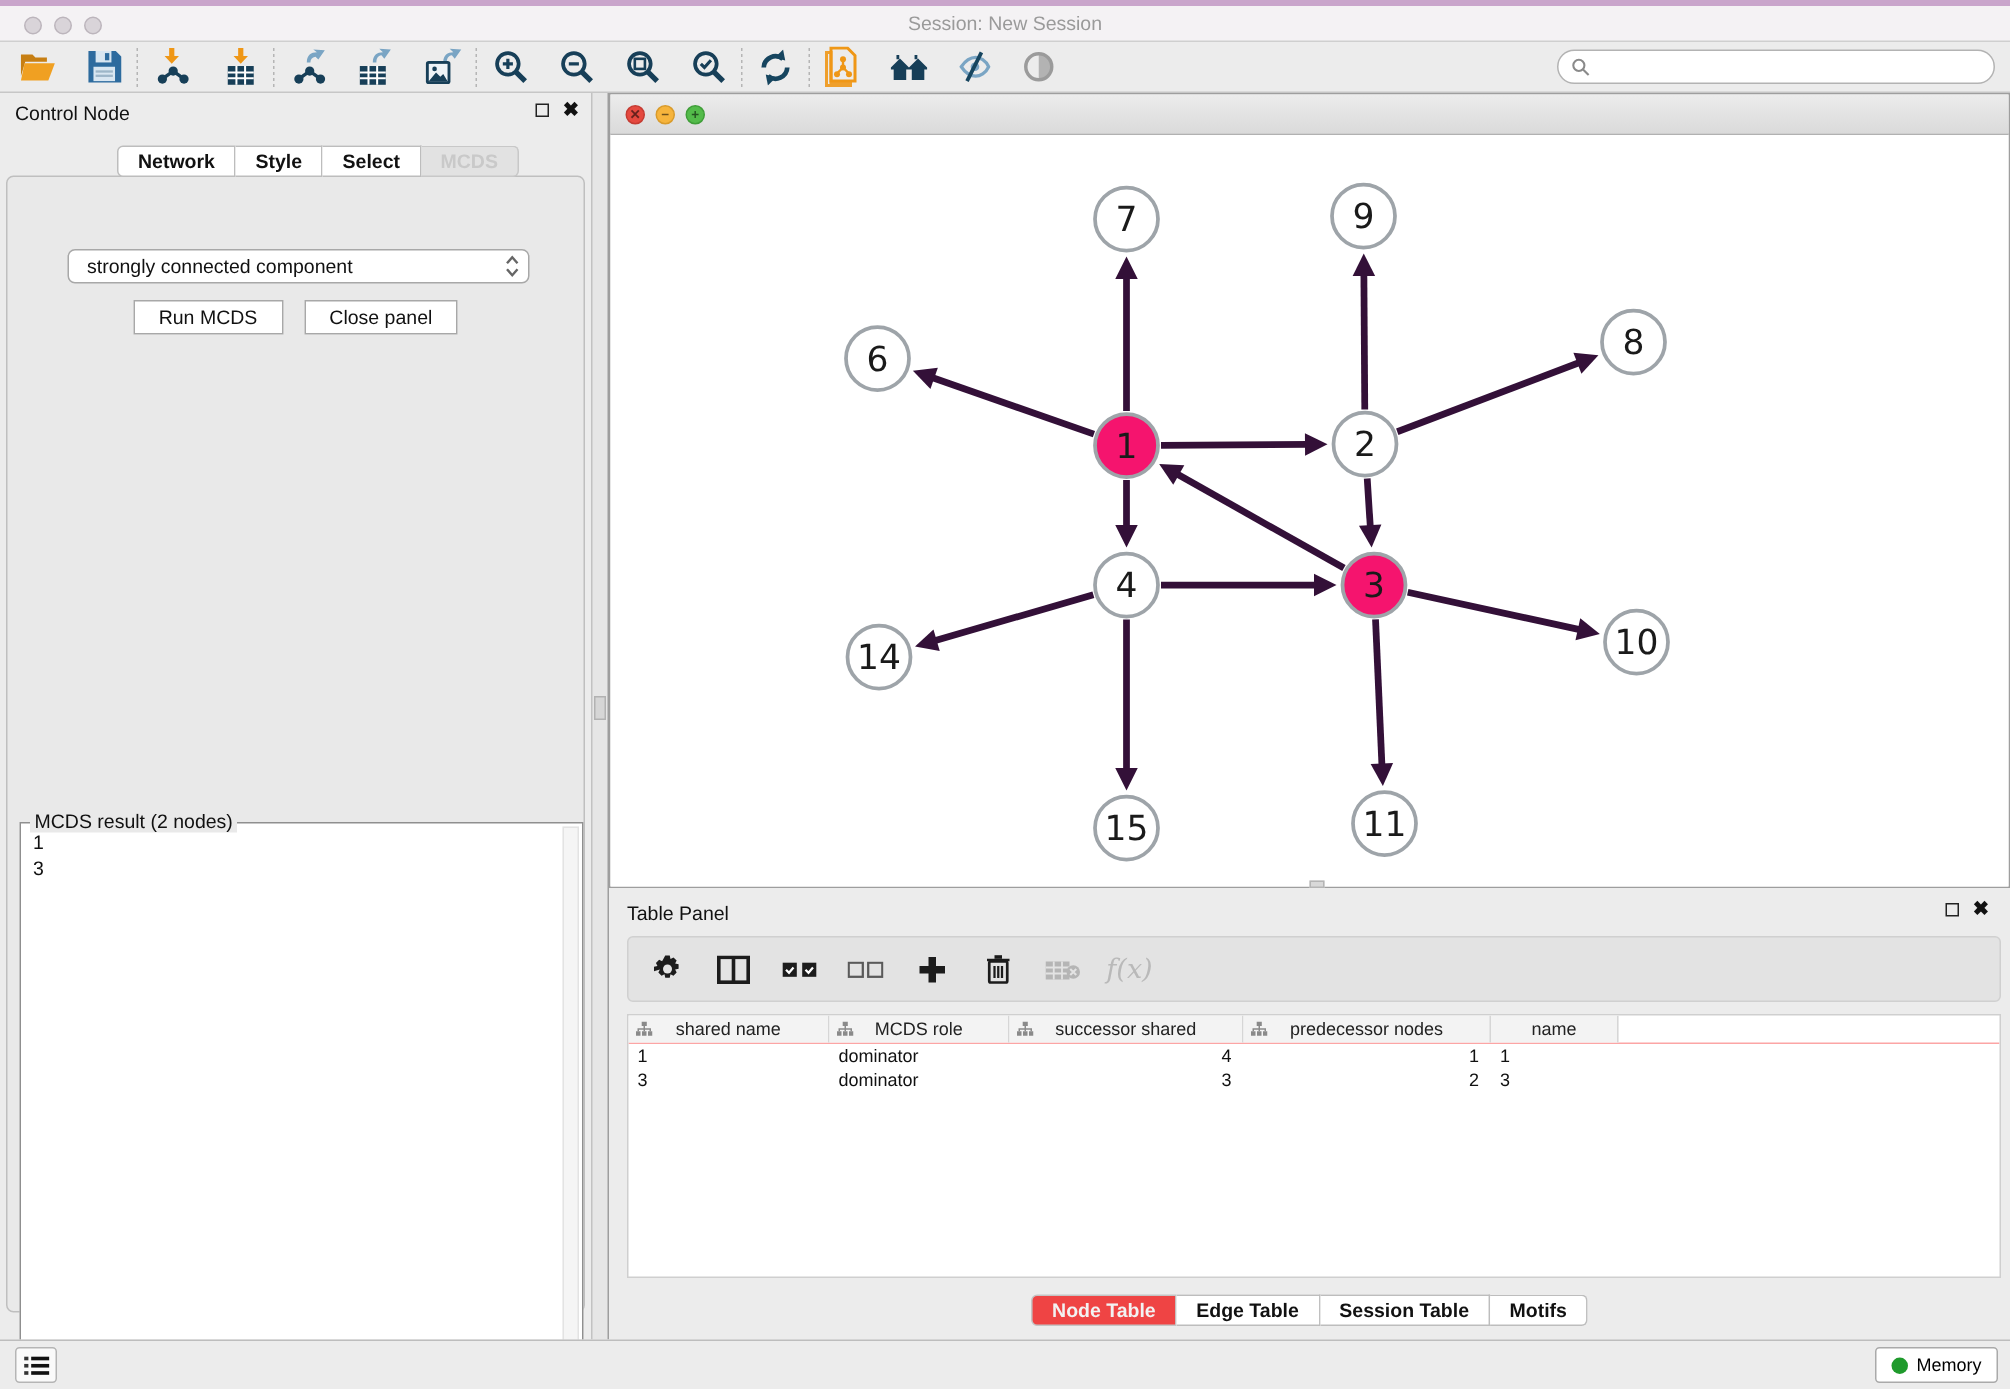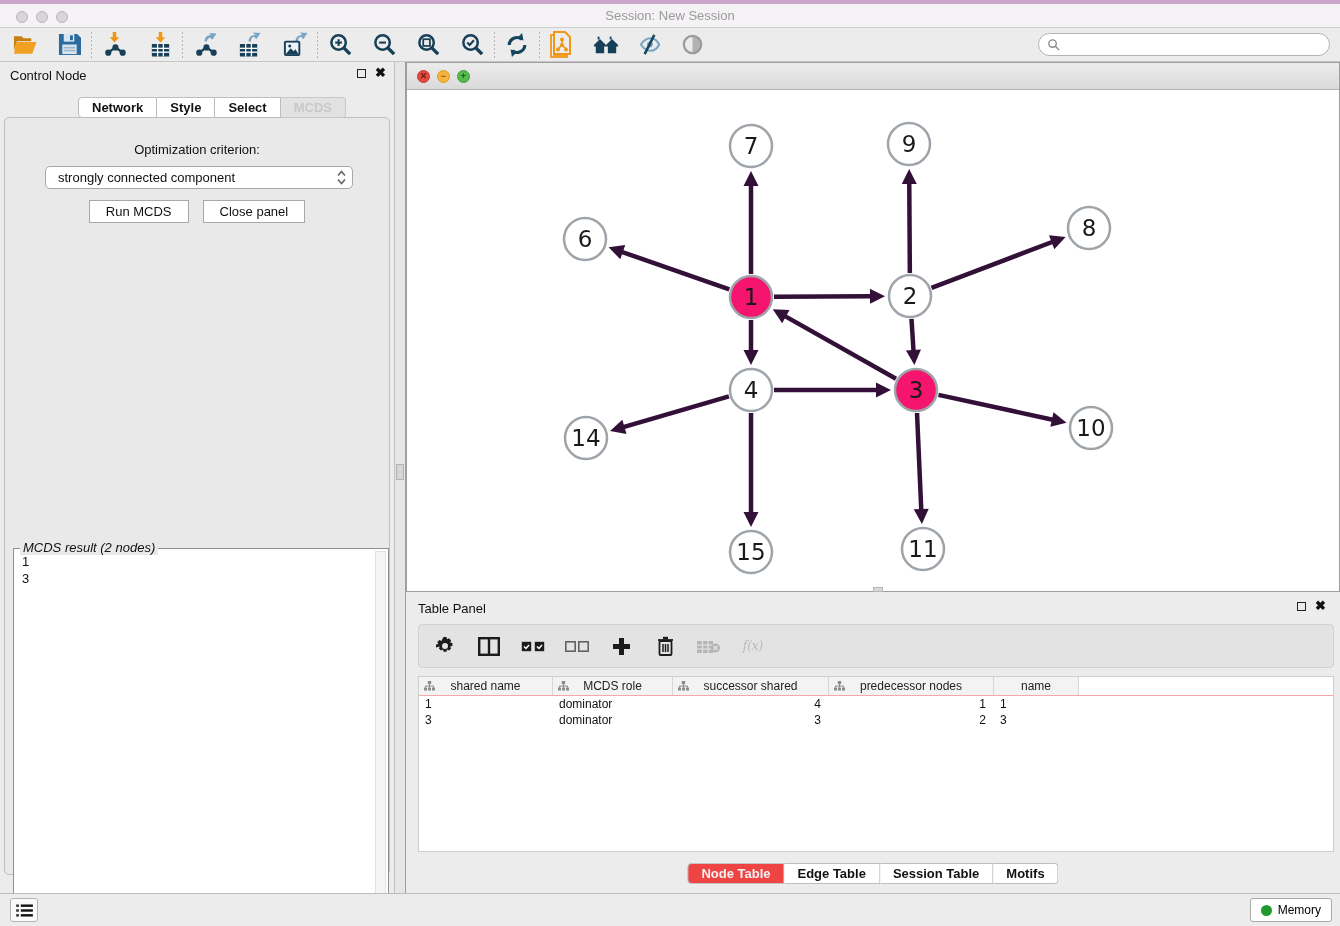--- a/index.html
+++ b/index.html
@@ -41,21 +41,21 @@
     background:#e9e9e9; border:1px solid #bfbfbf; border-radius:5px; }
   .opt-label { position:absolute; left:0; right:0; top:24px; text-align:center; font-size:13px; }
   .cp-select { position:absolute; left:40px; right:36px; top:48px; height:23px; background:#fff;
     border:1px solid #a8a8a8; border-radius:5px; display:flex; align-items:center; padding:0 6px 0 12px; }
   .cp-select .sel-text { flex:1; font-size:13px; }
   .cp-buttons { position:absolute; left:0; right:0; top:82px; display:flex; justify-content:center; gap:14px; }
   .btn { height:23px; padding:0 16px; background:#fff; border:1px solid #a8a8a8; border-radius:0;
     font-size:13px; font-family:inherit; color:#111; display:flex; align-items:center; }
   .result-box { position:absolute; left:8px; top:430px; width:376px; height:381px;
     border:1px solid #8f8f8f; background:#fff; }
-  .result-legend { position:absolute; top:-9px; left:6px; background:#e9e9e9; padding:0 3px; font-size:13px;font-style:italic; }
+  .result-legend { position:absolute; top:-9px; left:6px; background:#e9e9e9; padding:0 3px; font-size:13px; }
   .result-lines { position:absolute; inset:4px 16px 4px 8px; font-size:13px; line-height:17px; overflow:hidden; }
   .result-scroll { position:absolute; top:2px; bottom:2px; right:2px; width:11px; background:#f5f5f5; border:1px solid #e3e3e3; }
   
   .v-divider { position:absolute; left:394px; top:62px; width:12px; height:831px;
     background:#e6e6e6; border-left:1px solid #c2c2c2; border-right:1px solid #9e9e9e; }
   .v-handle { position:absolute; left:1px; top:402px; width:8px; height:16px; background:#d6d6d6; border:1px solid #b2b2b2; }
   
   .net-window { position:absolute; left:406px; top:62px; width:934px; height:530px;
     background:#fff; border:1px solid #9e9e9e; }
   .net-titlebar { position:absolute; top:0; left:0; right:0; height:27px;
@@ -68,21 +68,21 @@
   .dot-yellow { background:#f6b43c; border:1px solid #d99b2b; }
   .dot-green { background:#53bb4a; border:1px solid #3f9e38; }
   .net-canvas { position:absolute; top:27px; left:0; right:0; bottom:0; background:#fff; }
   .h-handle { position:absolute; bottom:-1px; left:50%; width:10px; height:5px; background:#d9d9d9; border:1px solid #b5b5b5; }
   
   .table-panel { position:absolute; left:406px; top:595px; width:934px; height:292px; background:#ececec; }
   .tp-toolbar { position:absolute; left:12px; right:6px; top:29px; height:44px;
     background:#e3e3e3; border:1px solid #d0d0d0; border-radius:4px;
     display:flex; align-items:center; gap:20px; padding:0 14px; }
   .tp-ic { display:flex; align-items:center; justify-content:center; width:24px; height:24px; }
-  .fx { font-family:"DejaVu Serif", serif; font-style:italic; font-size:12px; color:#b9b9b9; }
+  .fx { font-family:"DejaVu Serif", serif; font-style:italic; font-size:18px; color:#b9b9b9; }
   .tp-table { position:absolute; left:12px; right:6px; top:81px; height:176px; background:#fff;
     border:1px solid #cfcfcf; overflow:hidden; }
   .thead { display:flex; height:19px; border-bottom:1px solid #fca5a5; }
   .th { position:relative; background:#f3f3f3; border-right:1px solid #d6d6d6; height:100%;
     display:flex; align-items:center; justify-content:center; font-size:12px; color:#222; }
   .th .hier { position:absolute; left:5px; top:4px; }
   .trow { display:flex; height:16px; }
   .td { font-size:12px; padding:1px 8px 0 6px; white-space:nowrap; overflow:hidden; }
   .tp-tabs { position:absolute; bottom:3px; left:50%; transform:translateX(-50%); display:flex; }
   .tp-tabs .tab.active { background:#ef4444; color:#f2f2f2; border-color:#c4c4c4; }
@@ -292,21 +292,20 @@
       <span class="close-icon">✖</span>
     </span>
   </div>
   <div class="cp-tabs" id="cp-tabs">
       <div class="tab">Network</div>
       <div class="tab">Style</div>
       <div class="tab">Select</div>
       <div class="tab active">MCDS</div>
     </div>
   <div class="cp-body">
-    <div class="opt-label">Optimization criterion:</div>
     <div class="cp-select">
       <span class="sel-text">strongly connected component</span>
       <svg width="9" height="15" viewBox="0 0 9 15">
           <path d="M1 5.5L4.5 1.5 8 5.5" fill="none" stroke="#666" stroke-width="1.6"></path>
           <path d="M1 9.5L4.5 13.5 8 9.5" fill="none" stroke="#666" stroke-width="1.6"></path>
         </svg>
     </div>
     <div class="cp-buttons">
       <button class="btn">Run MCDS</button>
       <button class="btn">Close panel</button>

